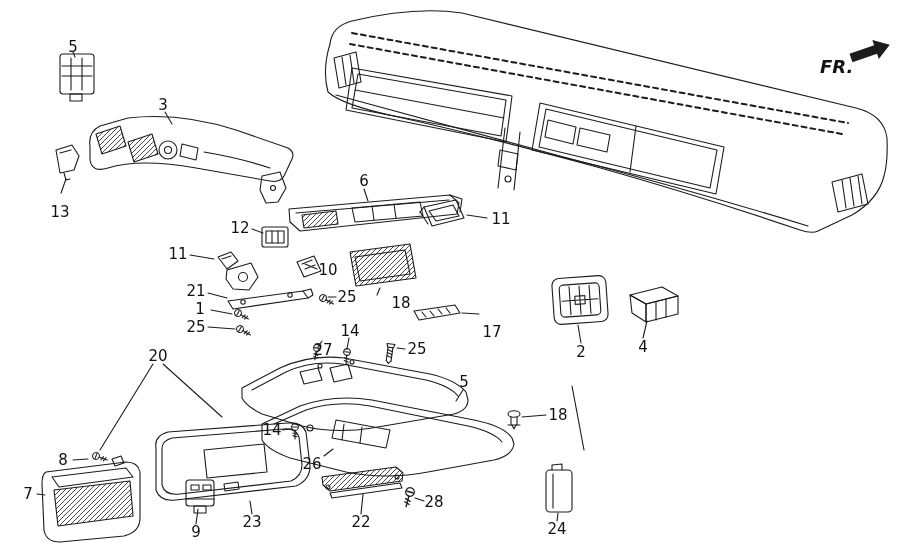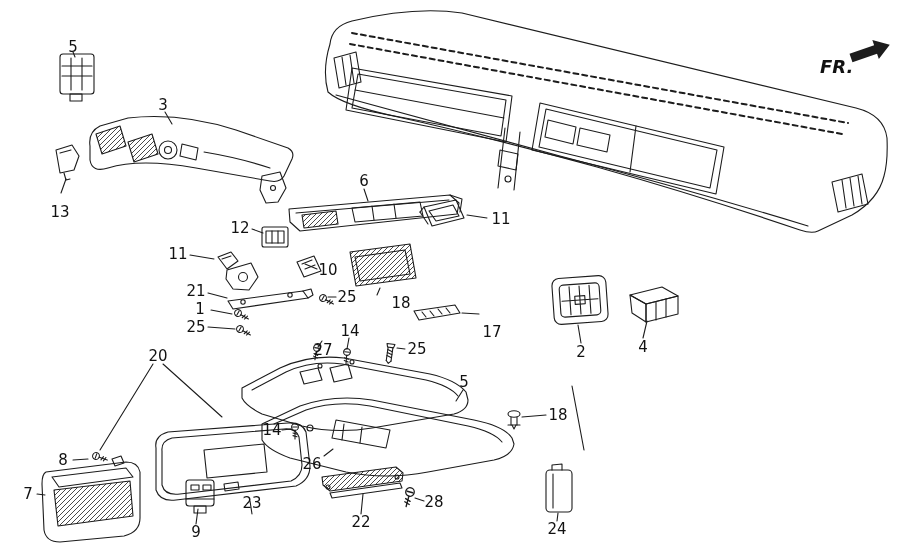--- a/index.html
+++ b/index.html
@@ -327,19 +327,19 @@
       <div class="callout" style="left: 643px; top: 347px;">4</div>
       <div class="callout" style="left: 417px; top: 349px;">25</div>
       <div class="callout" style="left: 158px; top: 356px;">20</div>
       <div class="callout" style="left: 464px; top: 382px;">5</div>
       <div class="callout" style="left: 558px; top: 415px;">18</div>
       <div class="callout" style="left: 63px; top: 460px;">8</div>
       <div class="callout" style="left: 272px; top: 430px;">14</div>
       <div class="callout" style="left: 312px; top: 464px;">26</div>
       <div class="callout" style="left: 28px; top: 494px;">7</div>
       <div class="callout" style="left: 196px; top: 532px;">9</div>
-      <div class="callout" style="left: 252px; top: 503px;">23</div>
+      <div class="callout" style="left: 252px; top: 522px;">23</div>
       <div class="callout" style="left: 361px; top: 522px;">22</div>
       <div class="callout" style="left: 434px; top: 502px;">28</div>
       <div class="callout" style="left: 557px; top: 529px;">24</div>
     </div>
 
 </div>
 
 </body></html>

